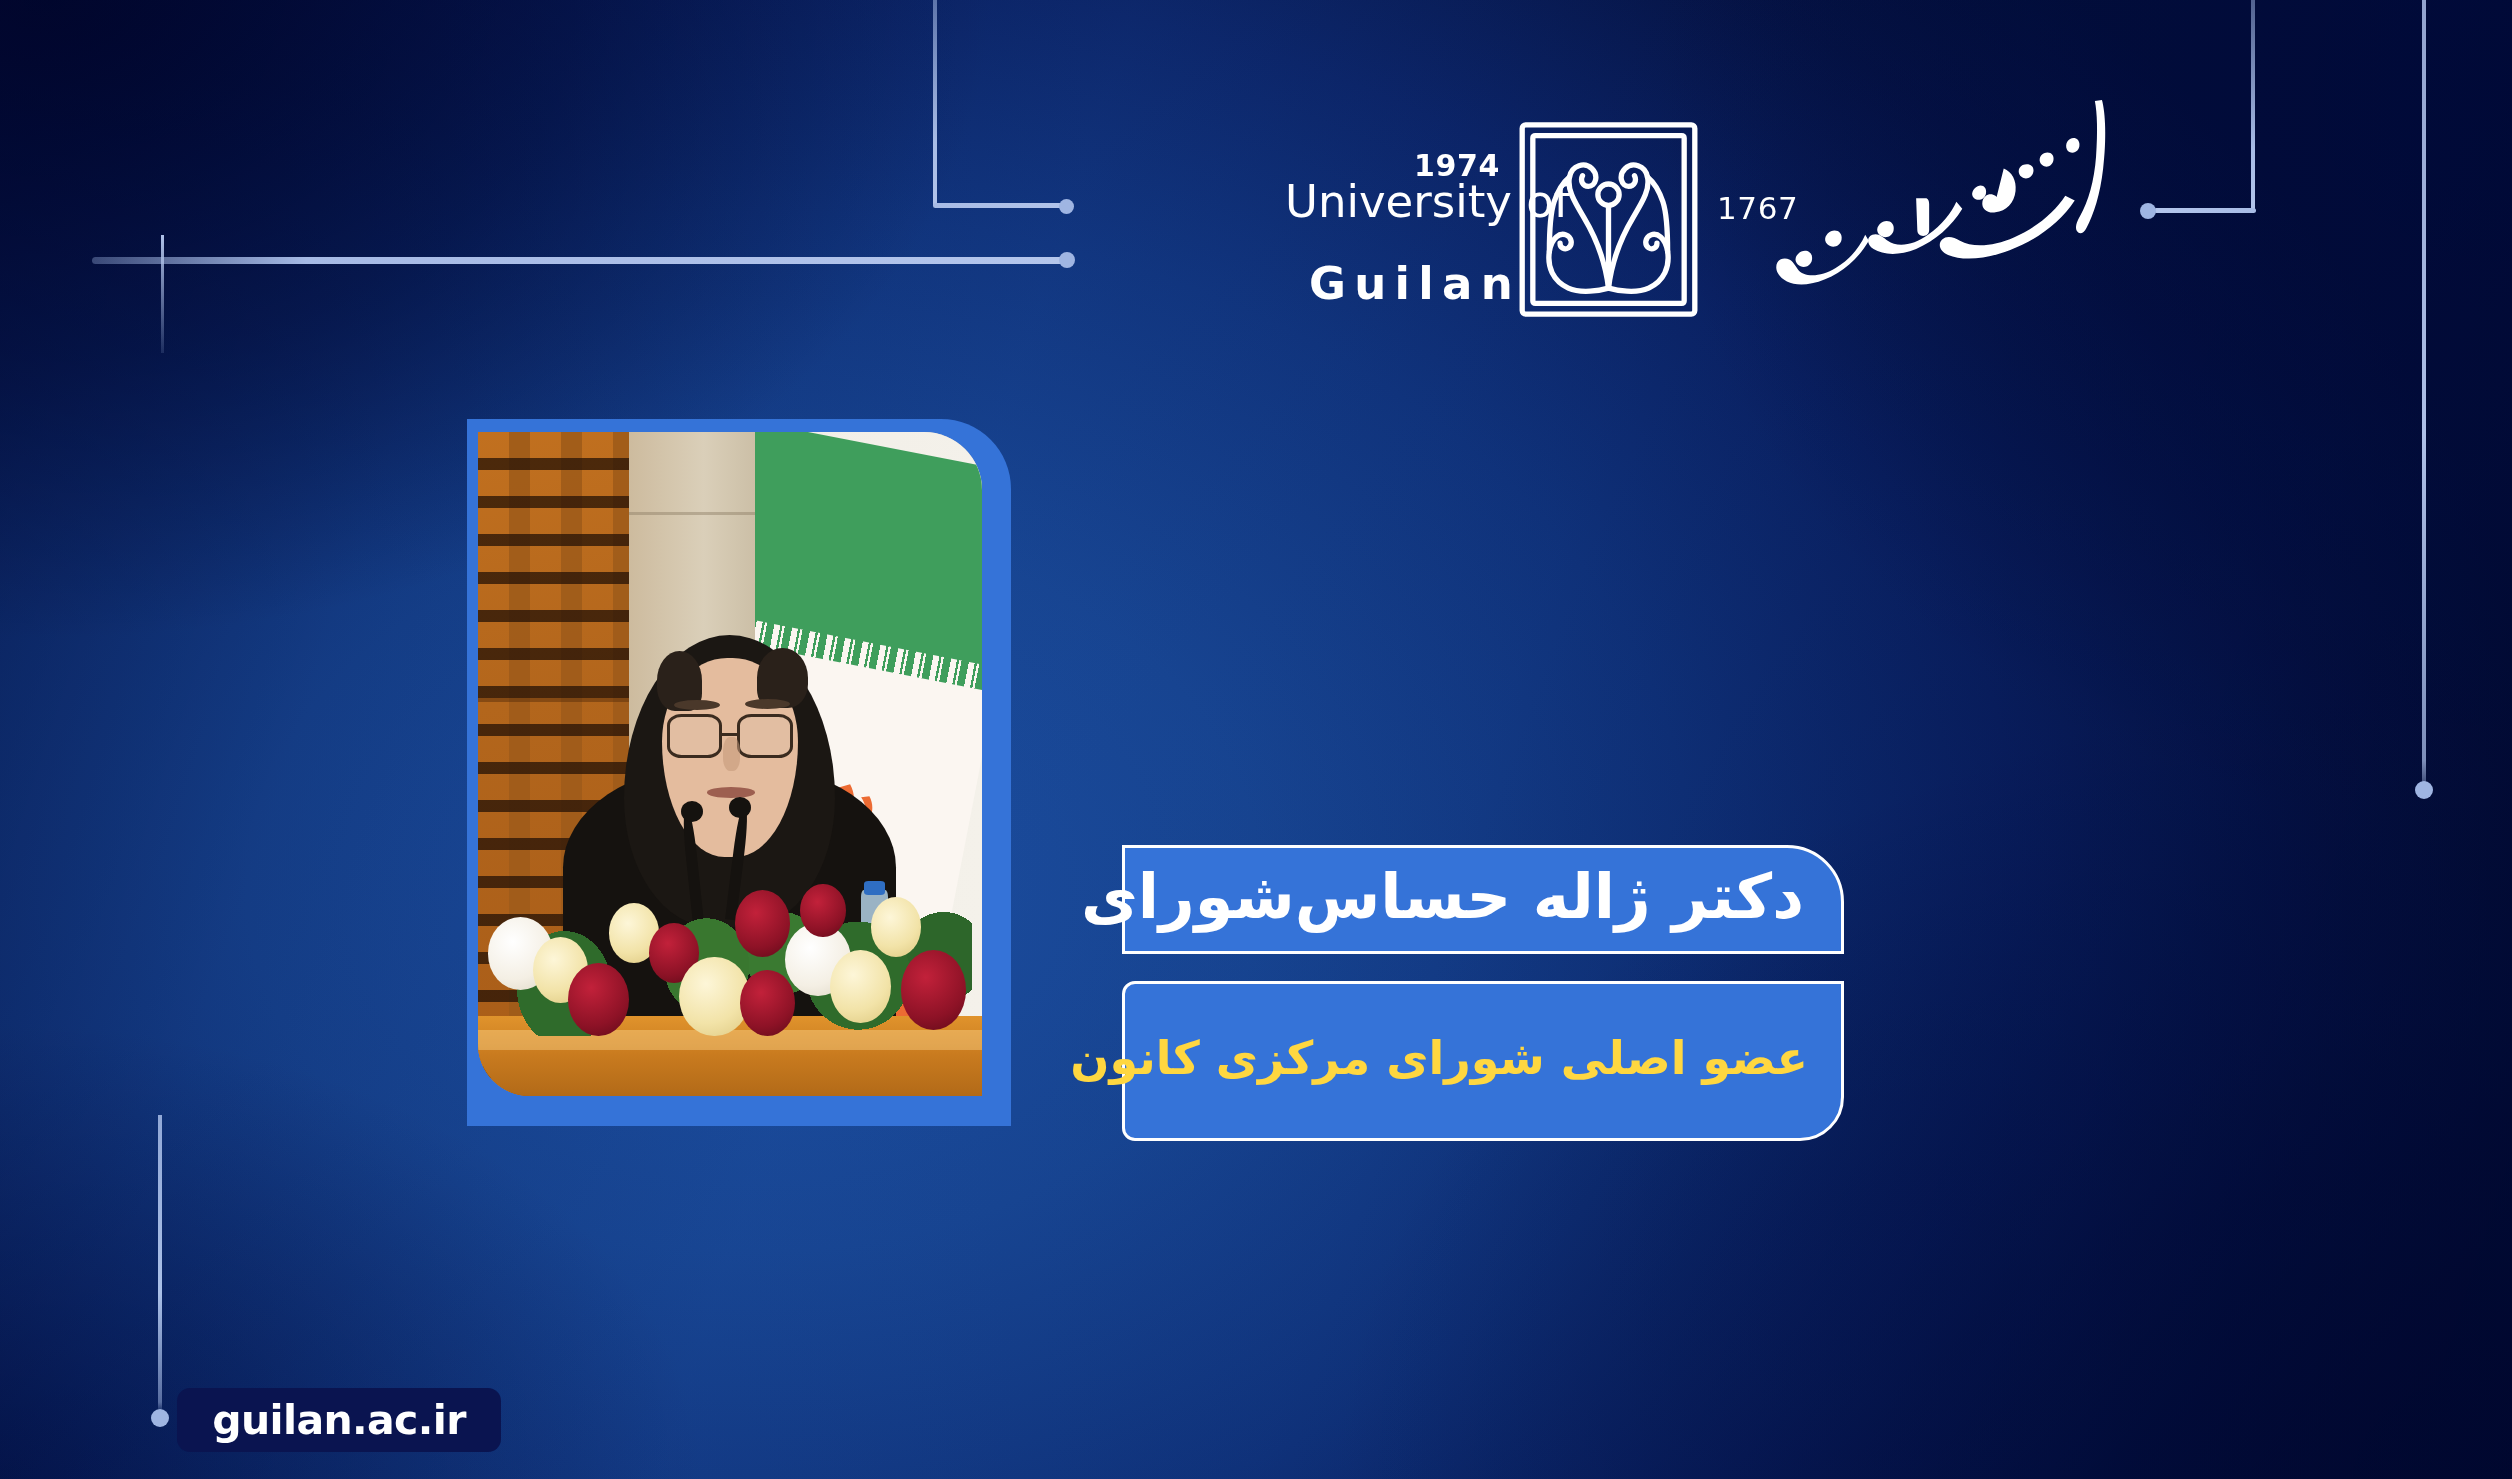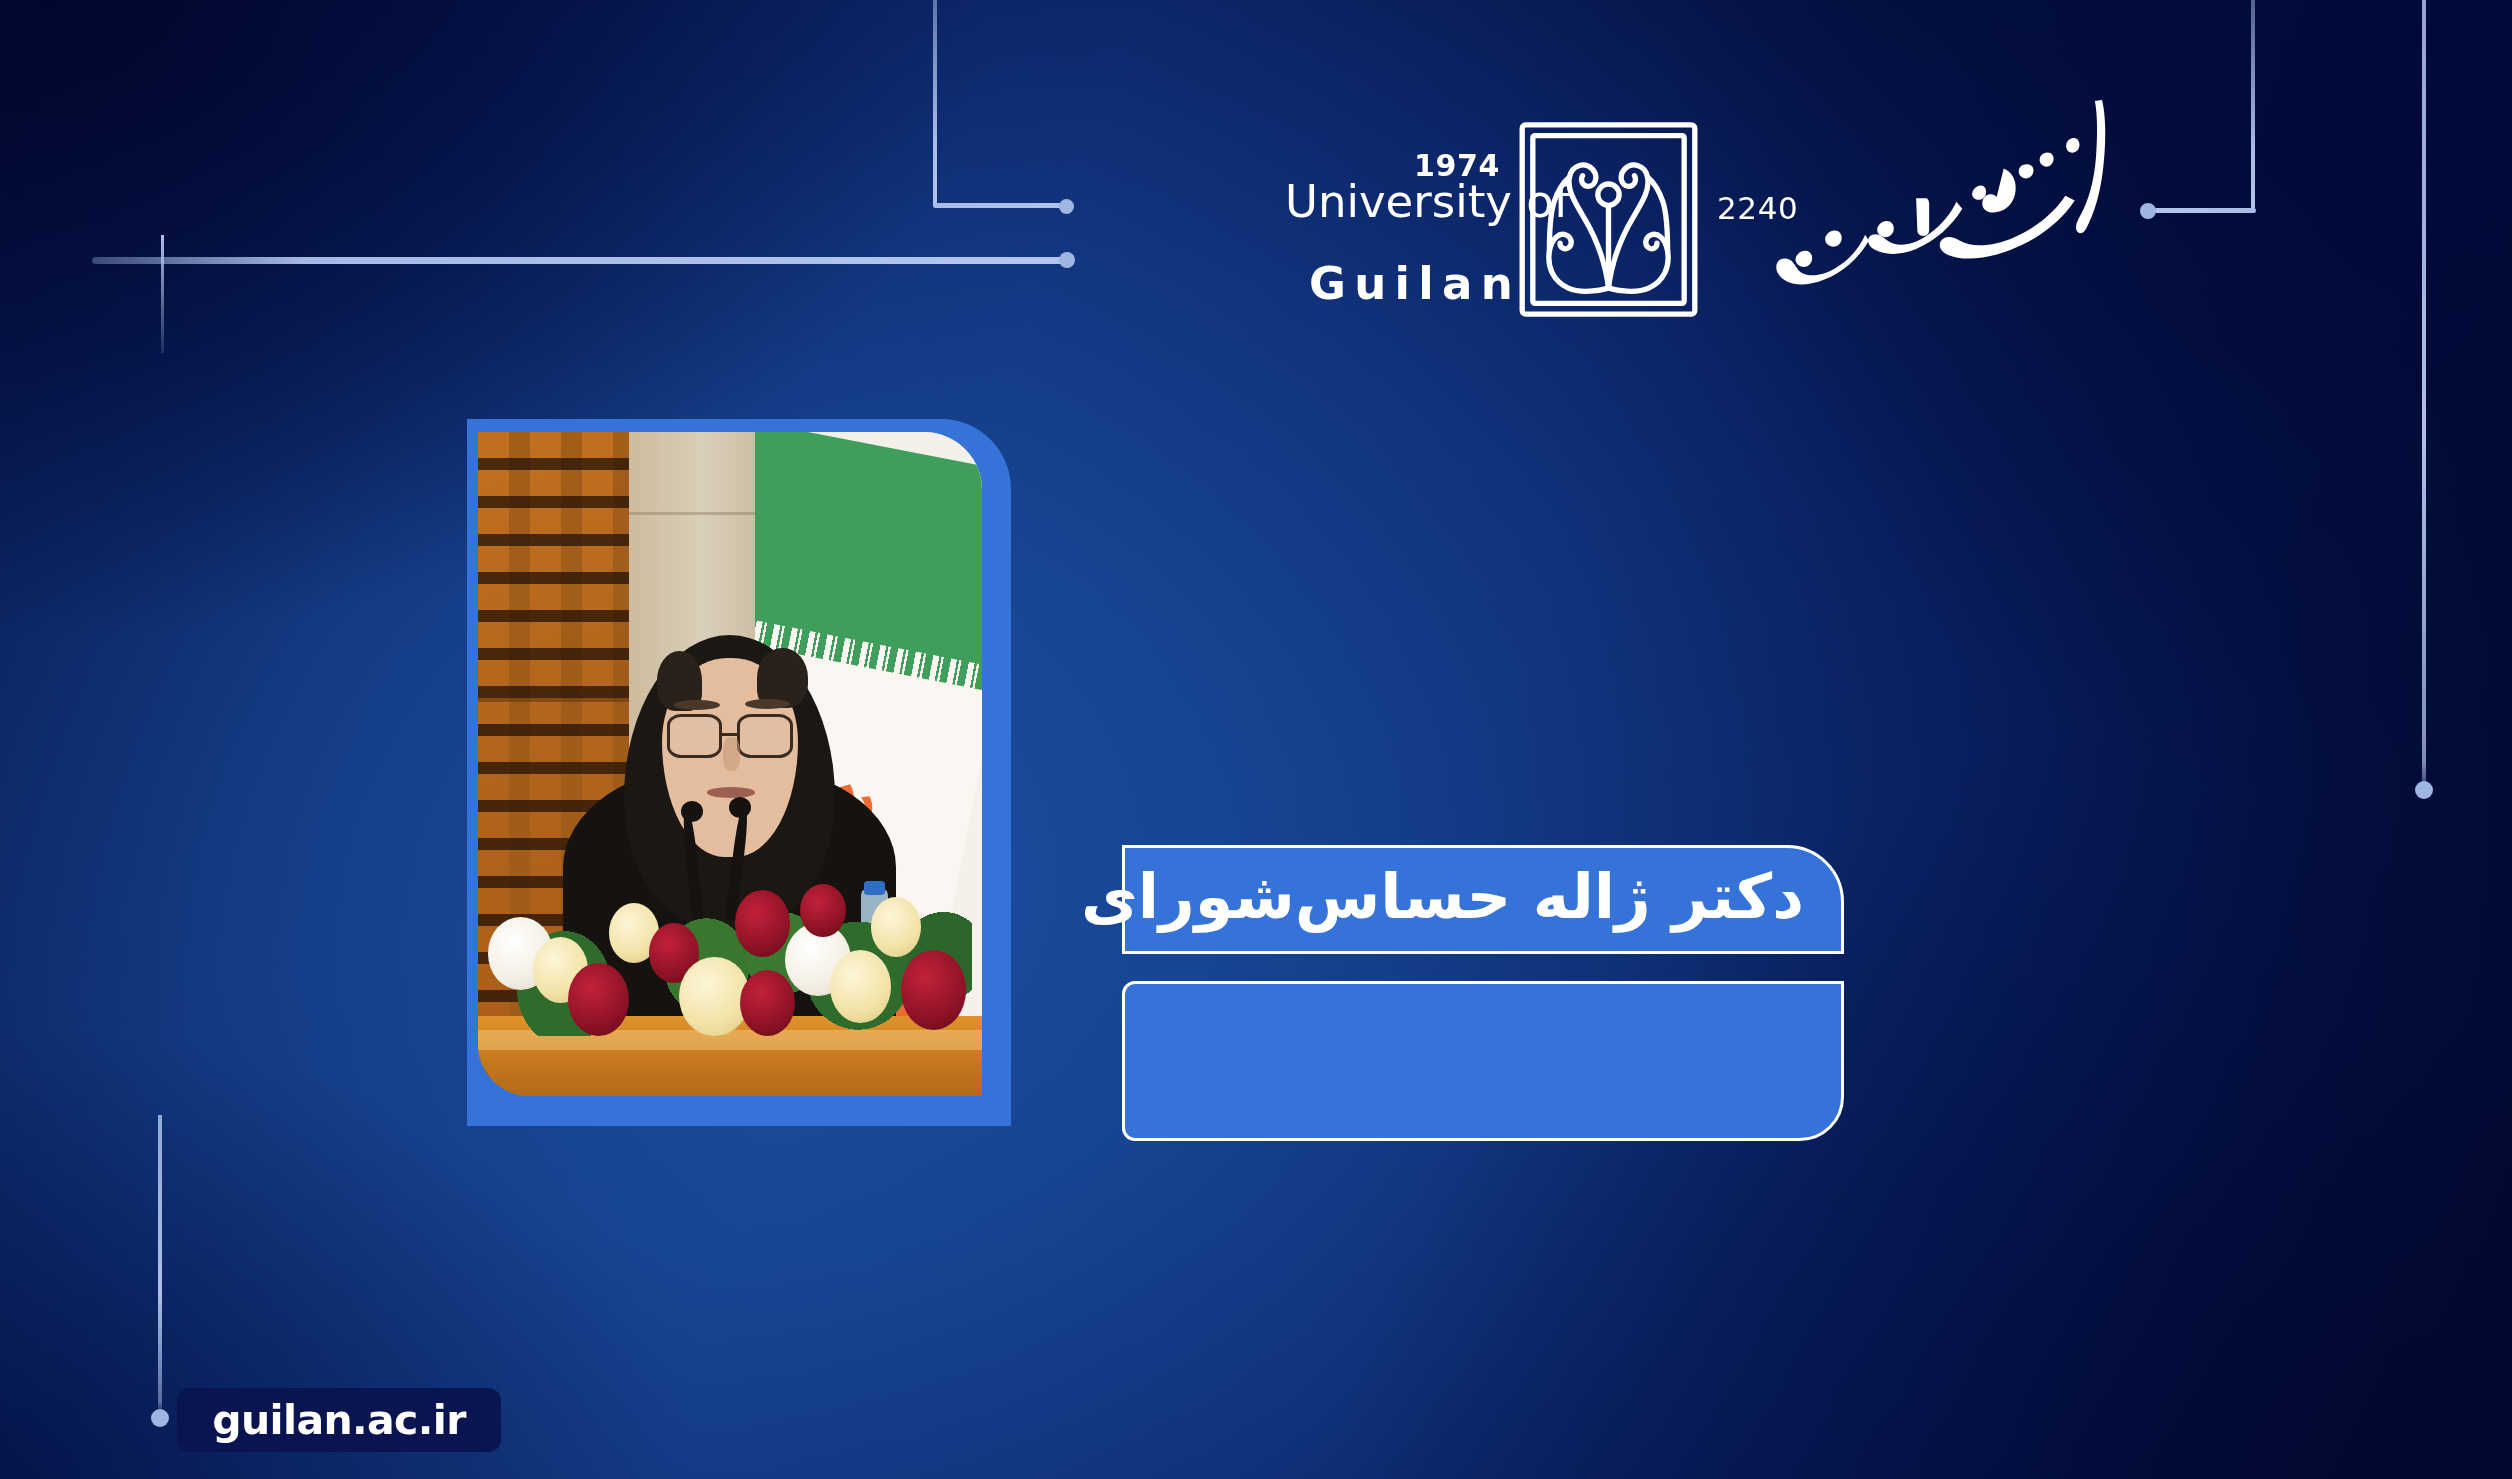--- a/index.html
+++ b/index.html
@@ -250,21 +250,21 @@
                  C 218 78 196 72 184 84 C 172 96 178 114 190 114 C 200 114 204 104 200 96"></path>
         <path d="M156 286 C 170 290 202 296 224 286 C 250 274 260 250 256 224
                  C 252 200 238 192 228 196 C 218 200 216 212 224 218 C 230 222 238 218 238 210"></path>
         <path d="M222 98 C 234 108 242 122 248 140 C 254 158 256 182 256 224"></path>
 
         <path d="M156 286 L 156 148"></path>
         <circle cx="156" cy="128" r="18"></circle>
       </svg>
     </div>
 
-    <div class="logo-persian-year">2240</div>
+    <div class="logo-persian-year">1767</div>
 
     <div class="logo-fa">
       <svg viewBox="0 0 610 400" width="361" height="237" fill="#ffffff">
 
         <path d="M566 30 C 572 52 574 96 568 146 C 563 190 552 224 540 246
                  C 535 256 528 258 524 252 C 520 246 523 236 529 226
                  C 543 202 553 166 556 126 C 559 84 558 52 554 32 Z"></path>
         <path d="M512 96 C 520 92 528 96 528 106 C 528 116 519 122 511 118
                  C 503 114 504 100 512 96 Z"></path>
         <path d="M468 120 C 478 116 486 122 484 132 C 482 142 472 146 465 140
@@ -371,20 +371,21 @@
       <div class="flower f-red" style="left:84%;top:78%;width:13%;height:12%;"></div>
       <div class="flower f-cream" style="left:78%;top:70%;width:10%;height:9%;"></div>
     </div>
   </div>
 
   <div class="name-badge">
     <span>دکتر ژاله حساس‌شورای</span>
   </div>
 
   <div class="sub-badge">
+    <span>عضو اصلی شورای مرکزی کانون</span>
   </div>
 
   <div class="url-badge">
     <span>guilan.ac.ir</span>
   </div>
 
 </div>
 
 
 </body></html>

